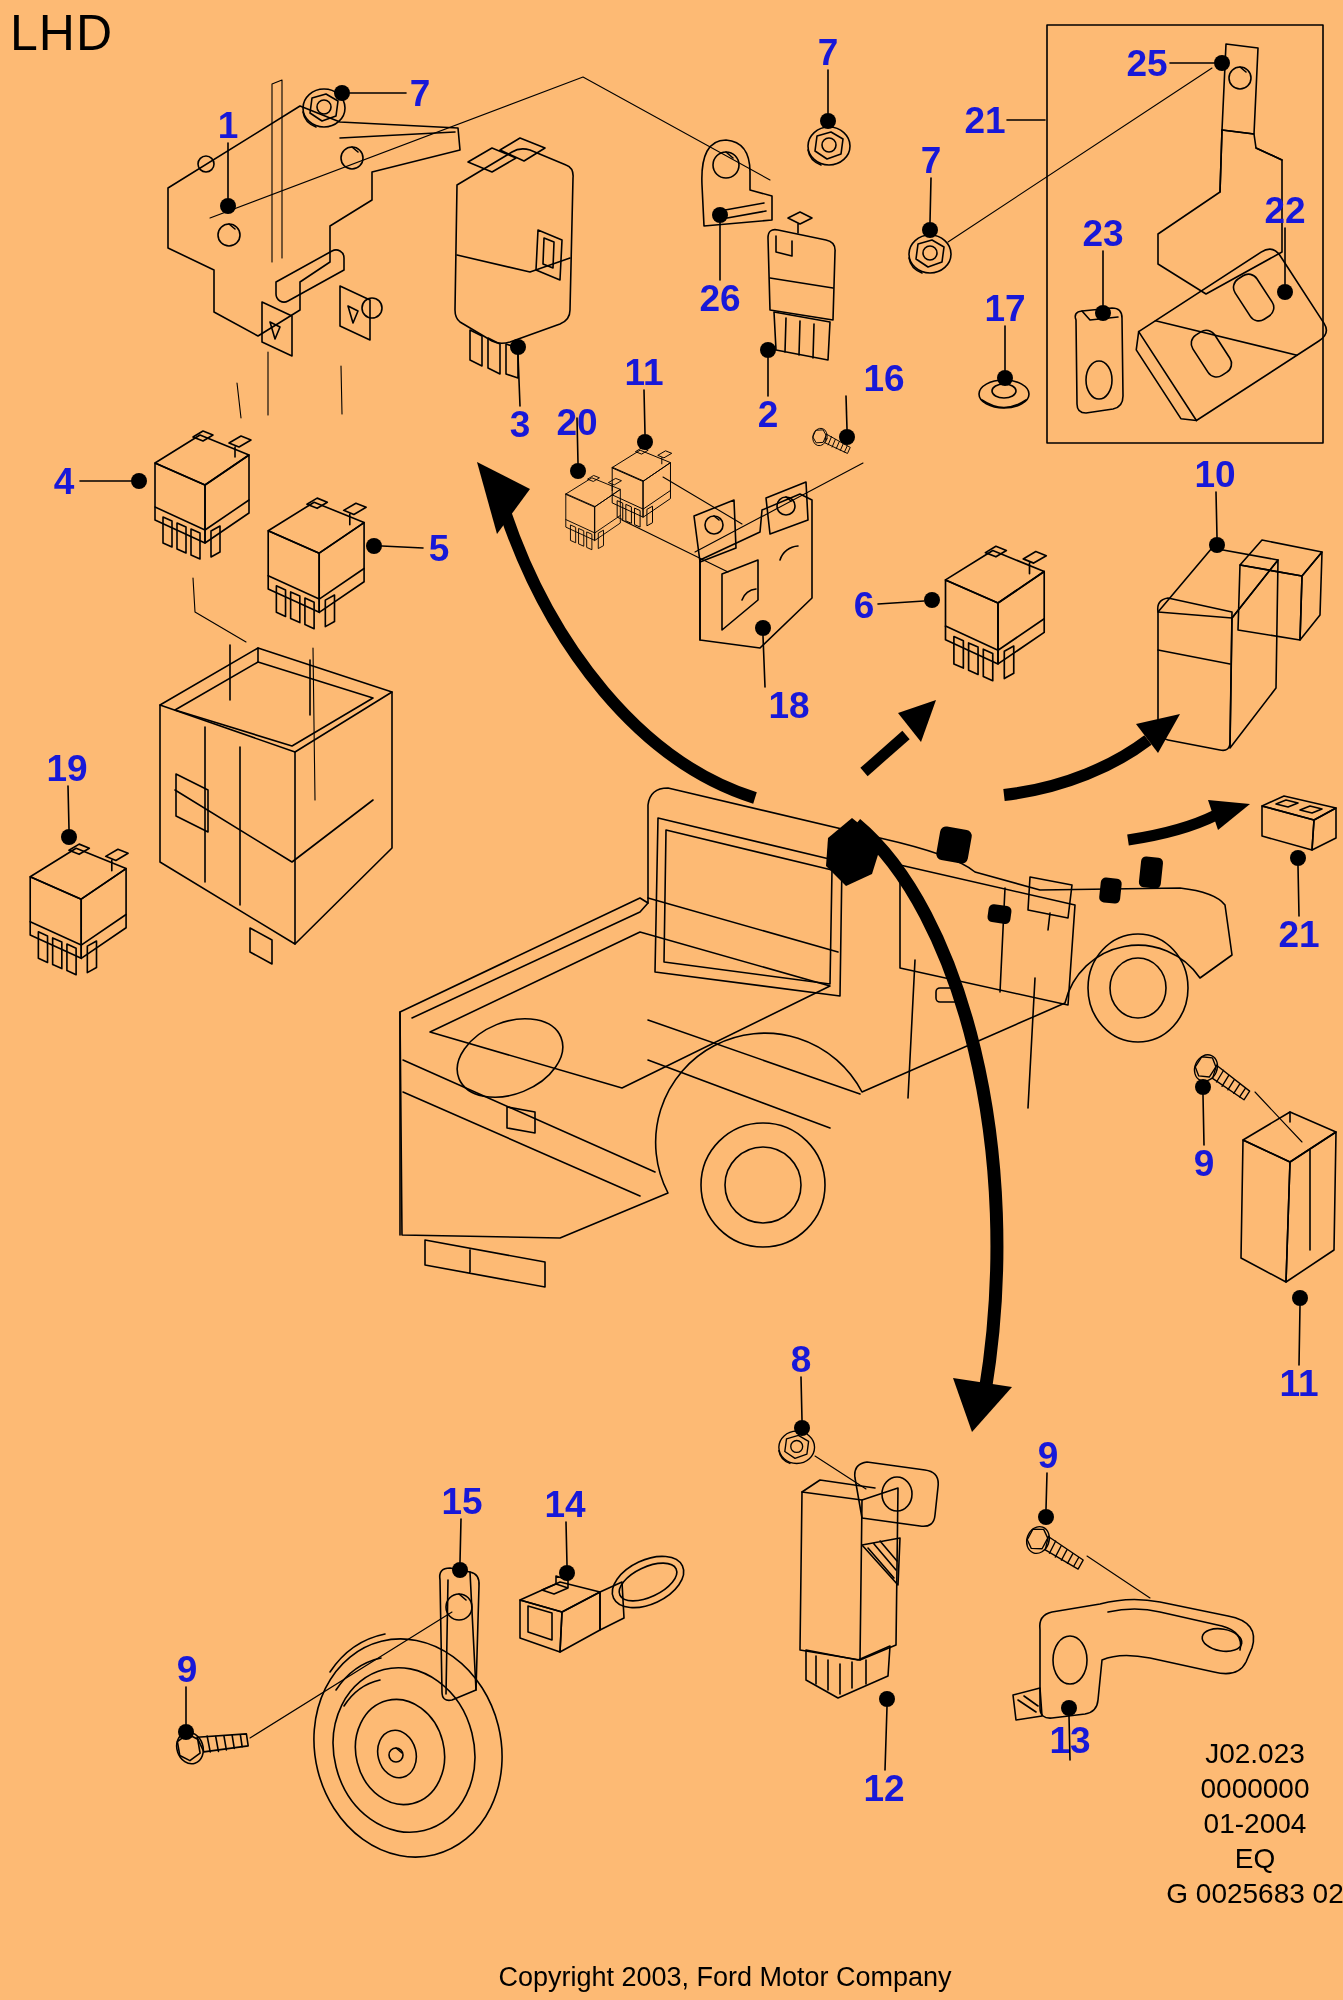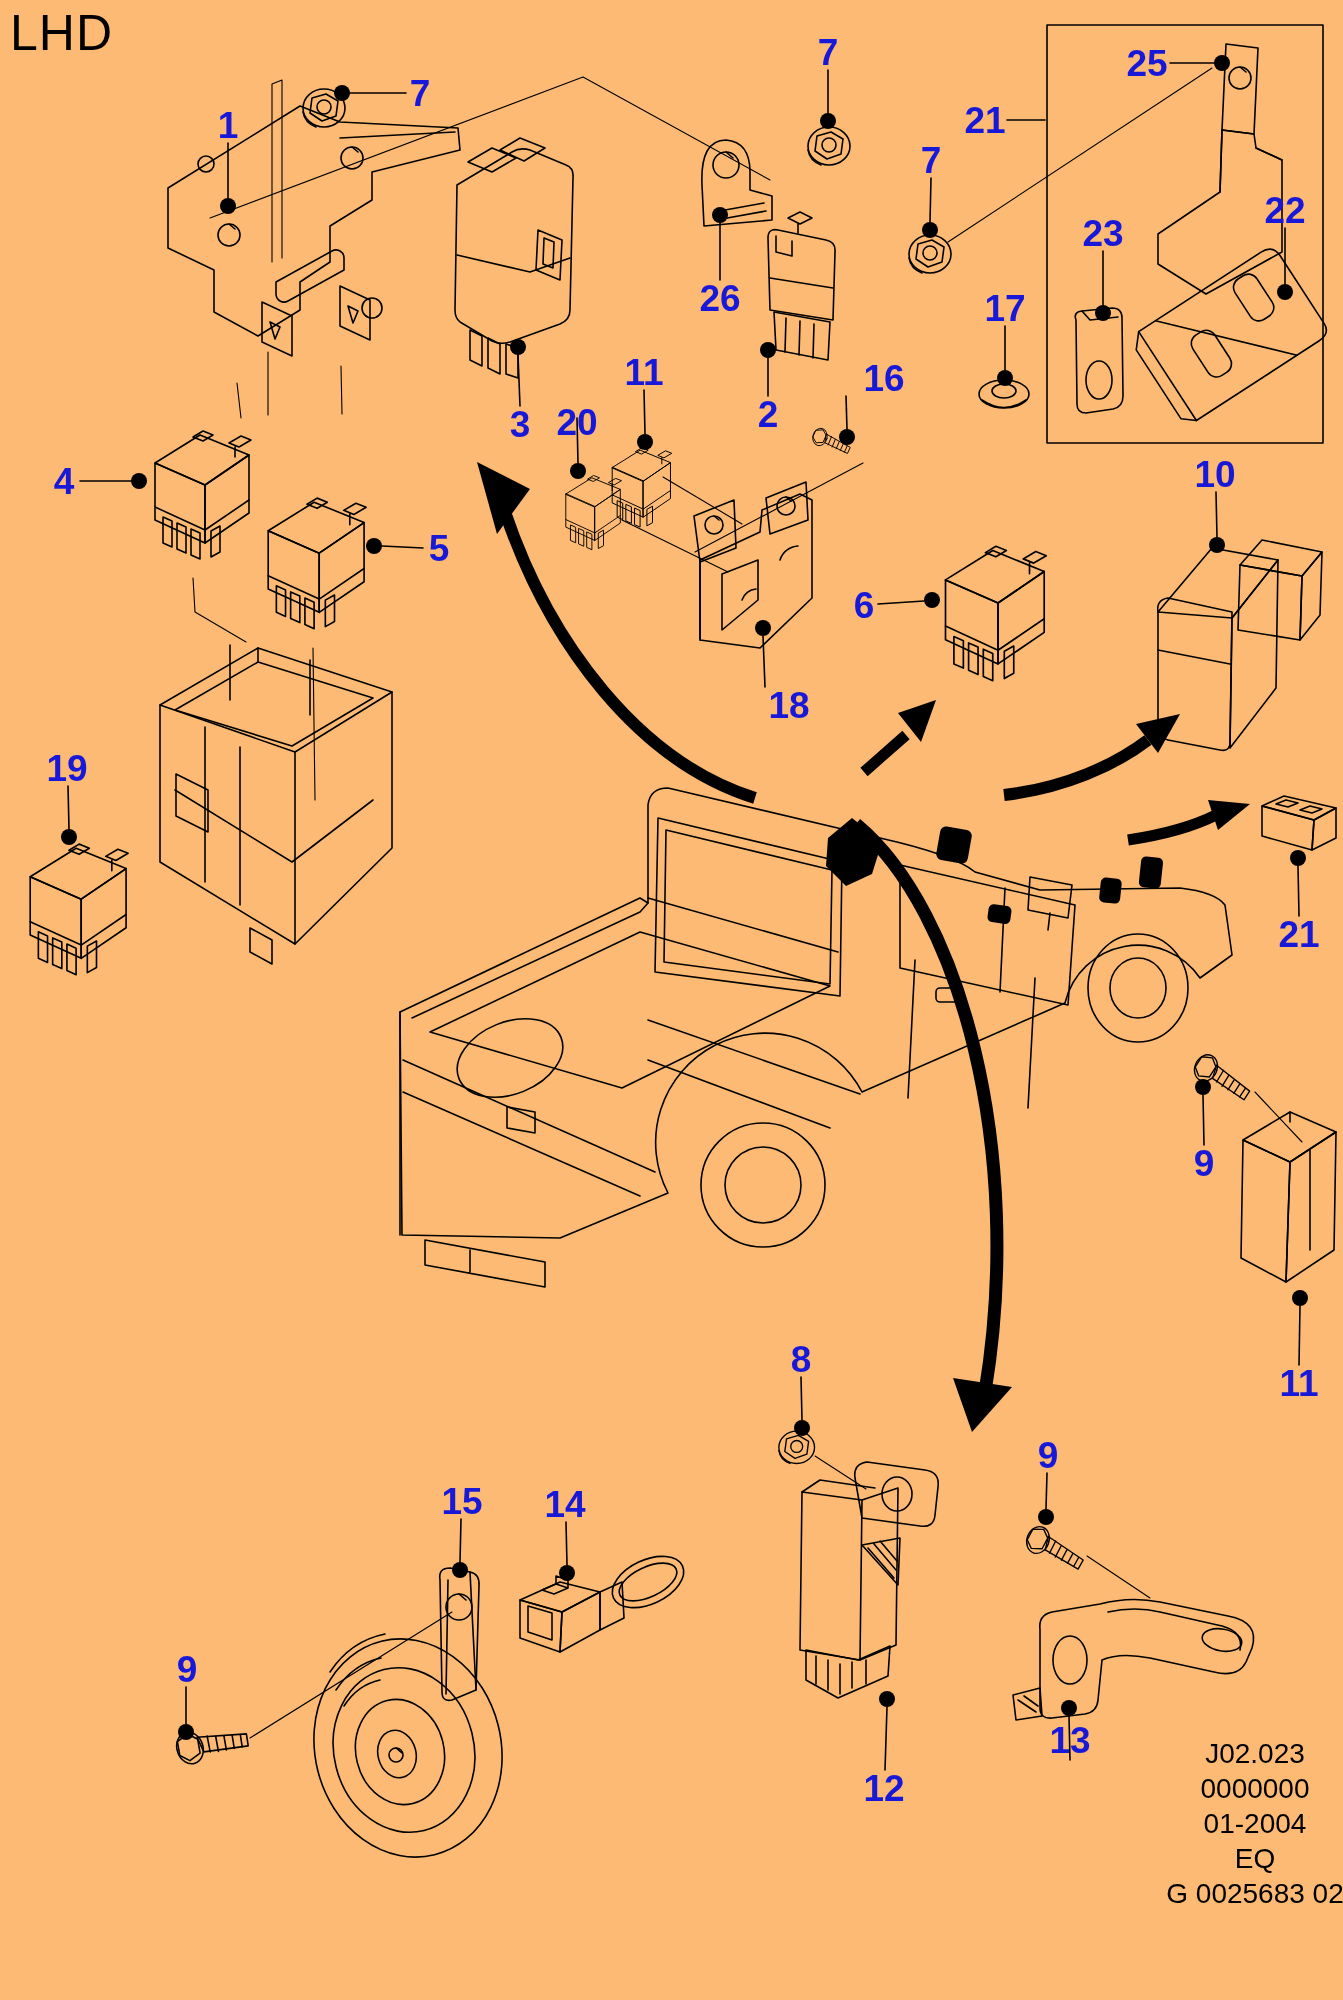--- a/index.html
+++ b/index.html
@@ -396,14 +396,15 @@
     </div>
 
   <div id="footer-block">
     <div>J02.023</div>
     <div>0000000</div>
     <div>01-2004</div>
     <div>EQ</div>
     <div>G 0025683 02</div>
   </div>
 
+  <div id="copyright-line">Copyright 2003, Ford Motor Company</div>
 
 </div>
 
 </body></html>

